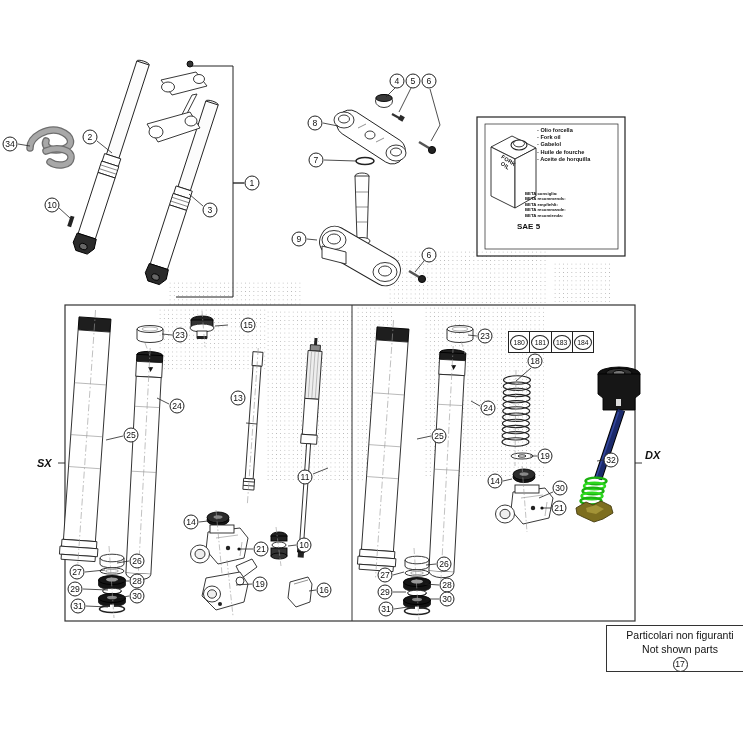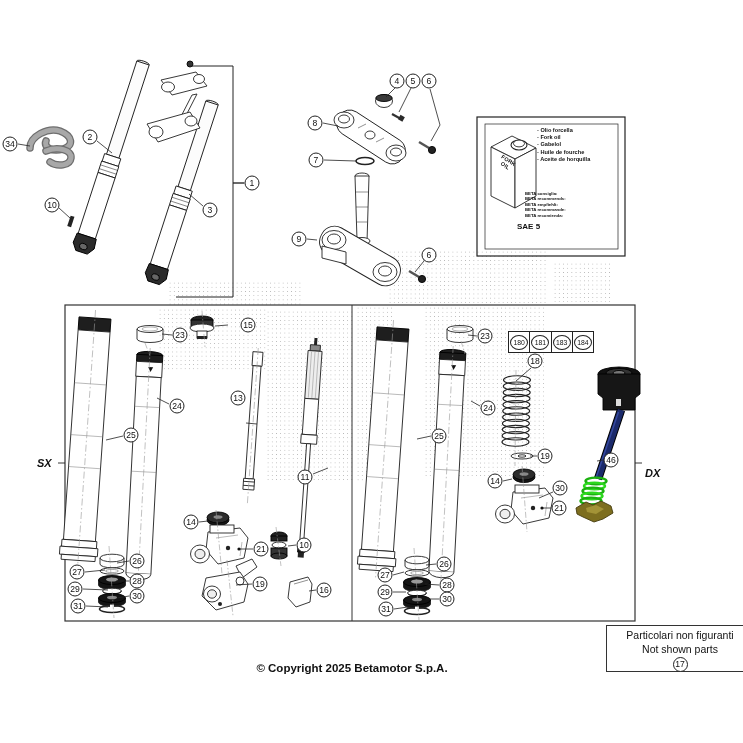--- a/index.html
+++ b/index.html
@@ -418,21 +418,21 @@
   <div class="co" style="left:78px;top:606px">31</div>
 
   <div class="co" style="left:485px;top:336px">23</div>
   <div class="co" style="left:488px;top:408px">24</div>
   <div class="co" style="left:439px;top:436px">25</div>
   <div class="co" style="left:535px;top:361px">18</div>
   <div class="co" style="left:545px;top:456px">19</div>
   <div class="co" style="left:495px;top:481px">14</div>
   <div class="co" style="left:560px;top:488px">30</div>
   <div class="co" style="left:559px;top:508px">21</div>
-  <div class="co" style="left:611px;top:460px">46</div>
+  <div class="co" style="left:611px;top:460px">32</div>
   <div class="co" style="left:444px;top:564px">26</div>
   <div class="co" style="left:385px;top:575px">27</div>
   <div class="co" style="left:447px;top:585px">28</div>
   <div class="co" style="left:385px;top:592px">29</div>
   <div class="co" style="left:447px;top:599px">30</div>
   <div class="co" style="left:386px;top:609px">31</div>
 
   <div id="cellbox">
     <div class="cell">
         <span class="c3">180</span>
@@ -442,21 +442,21 @@
       </div>
     <div class="cell">
         <span class="c3">183</span>
       </div>
     <div class="cell">
         <span class="c3">184</span>
       </div>
   </div>
 
   <div class="lbl" style="left:37px;top:457px">SX</div>
-  <div class="lbl" style="left:645px;top:467px">DX</div>
+  <div class="lbl" style="left:645px;top:449px">DX</div>
 
   <div id="canlabel">
     <div>FORK</div>
     <div>OIL</div>
   </div>
   <div id="oiltext">
     <div>- Olio forcella</div>
     <div>- Fork oil</div>
     <div>- Gabelol</div>
     <div>- Huile de fourche</div>
@@ -470,14 +470,13 @@
     <div>BETA recomienda:</div>
   </div>
   <div id="oilgrade">SAE 5</div>
 
   <div id="notshown">
     <div>Particolari non figuranti</div>
     <div>Not shown parts</div>
     <span class="co">17</span>
   </div>
 
-  <div id="copyright">© Copyright 2025 Betamotor S.p.A.</div>
 </div>
 
 </body></html>

